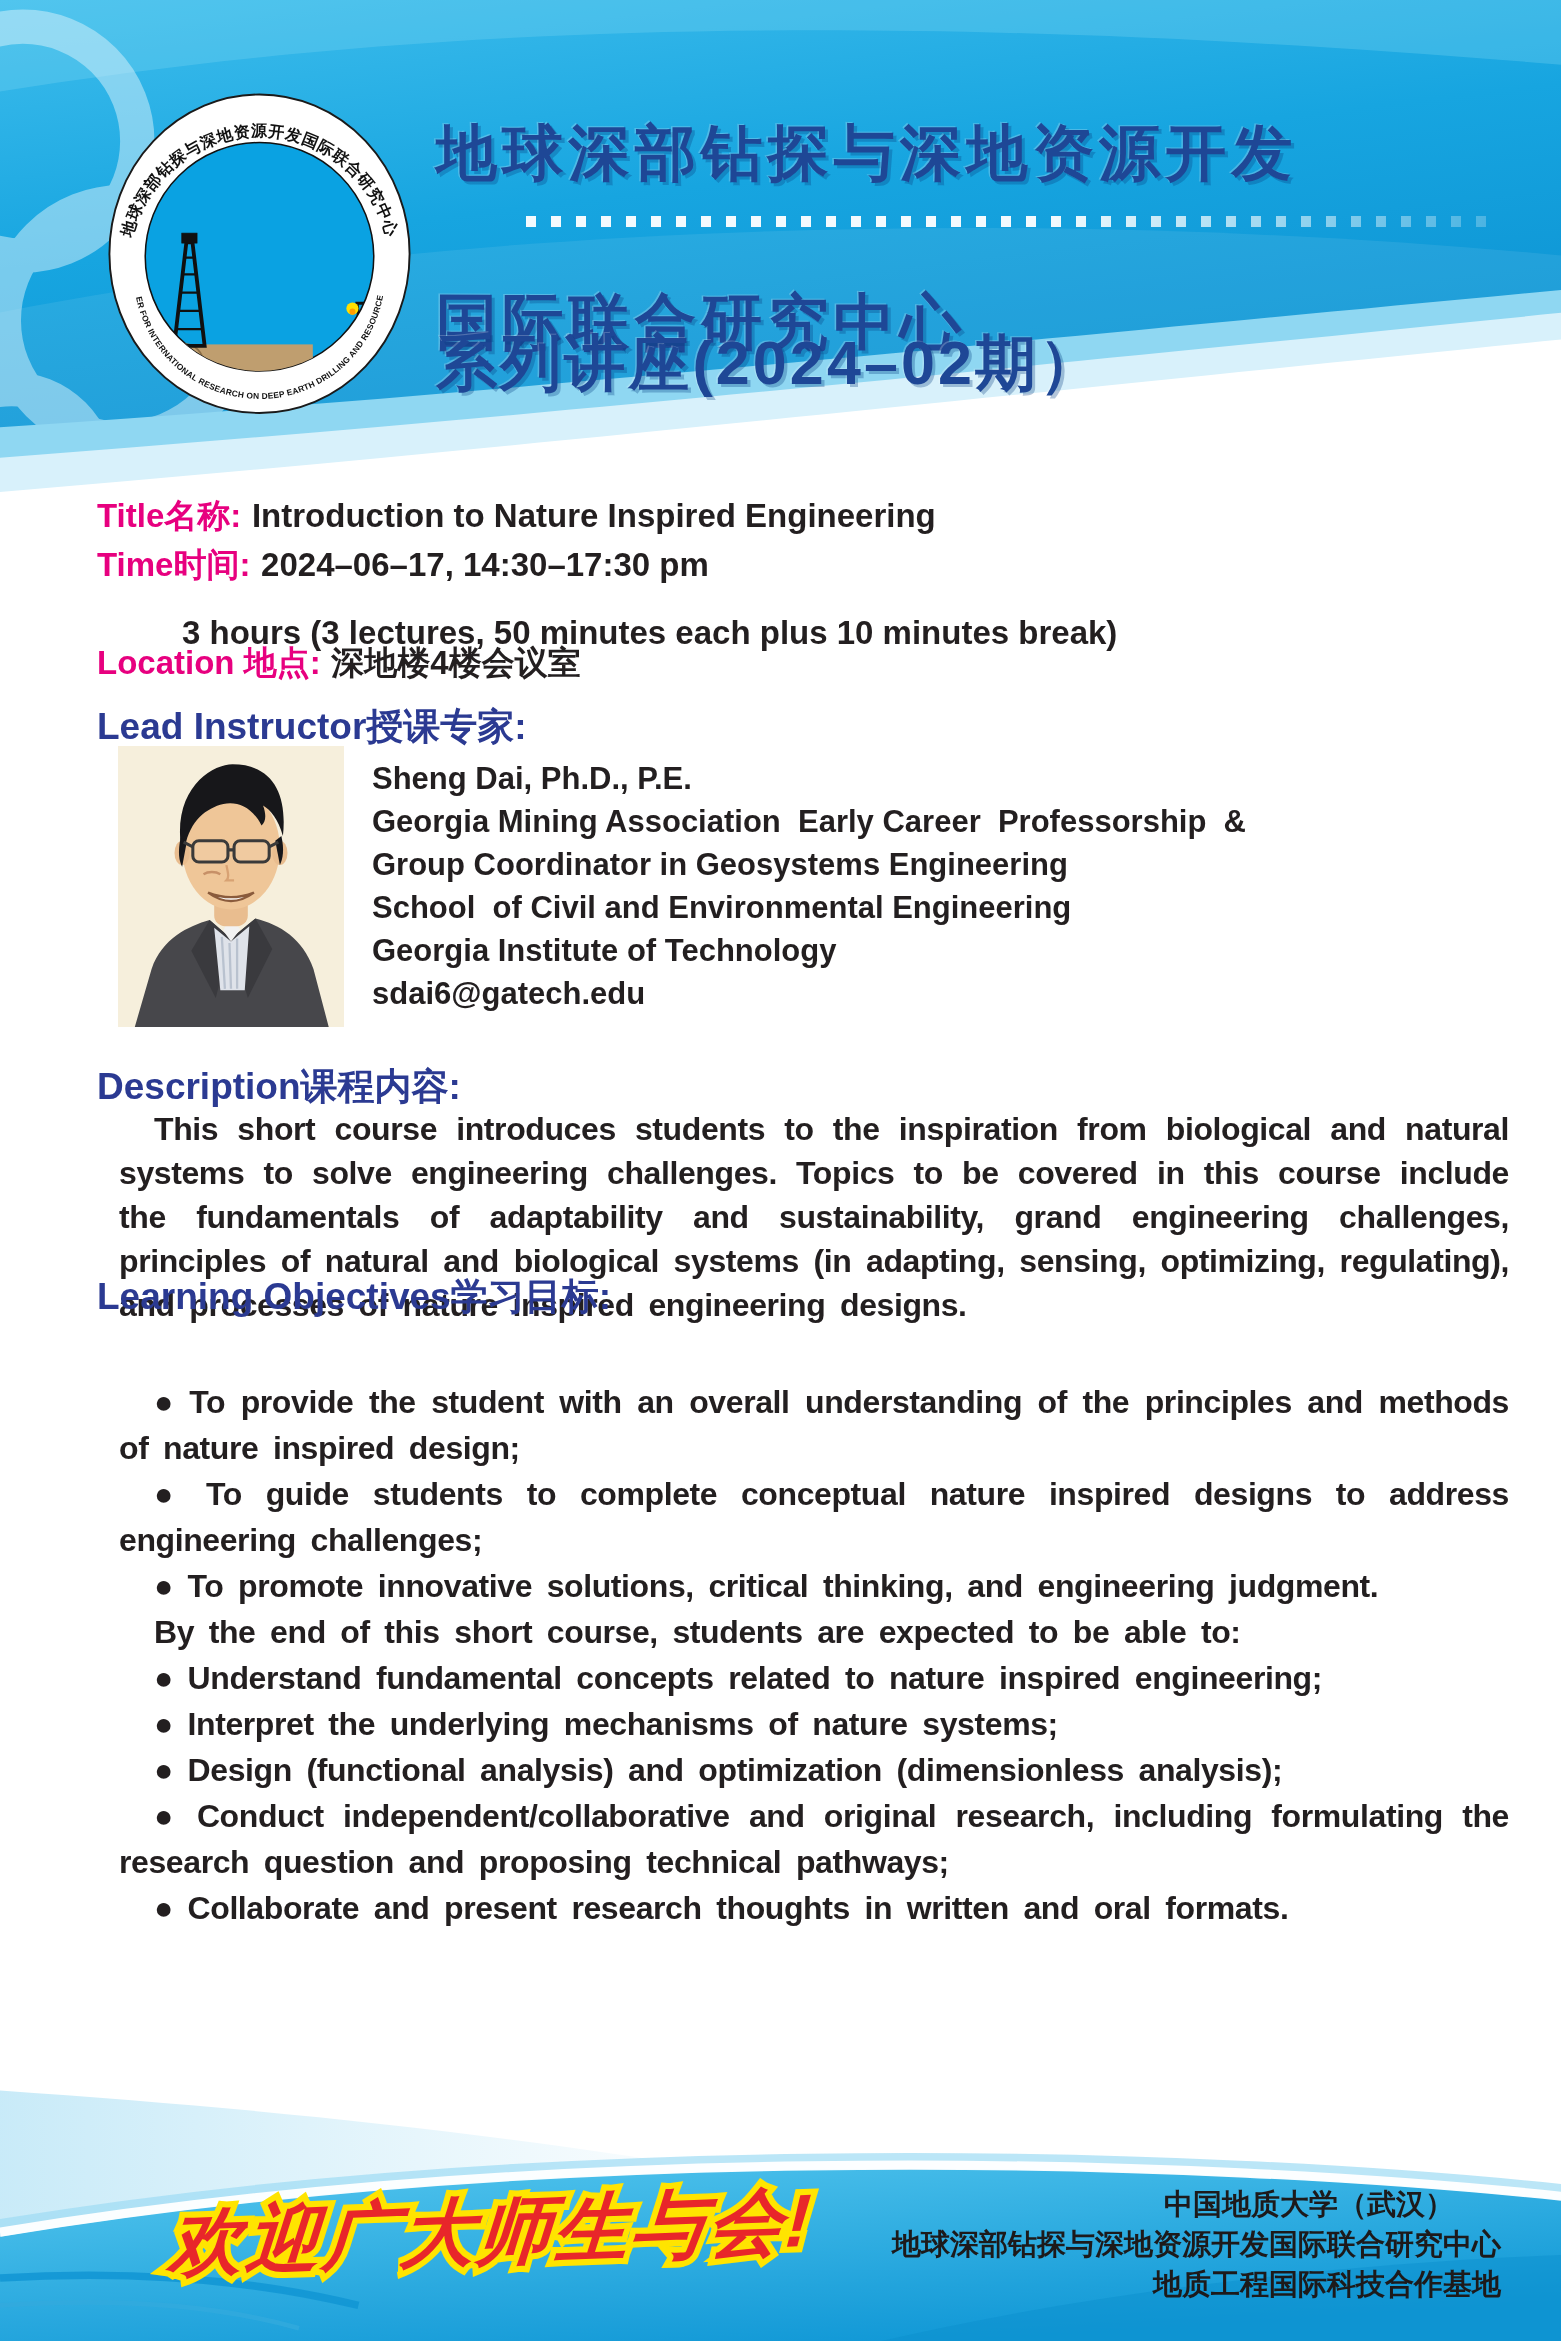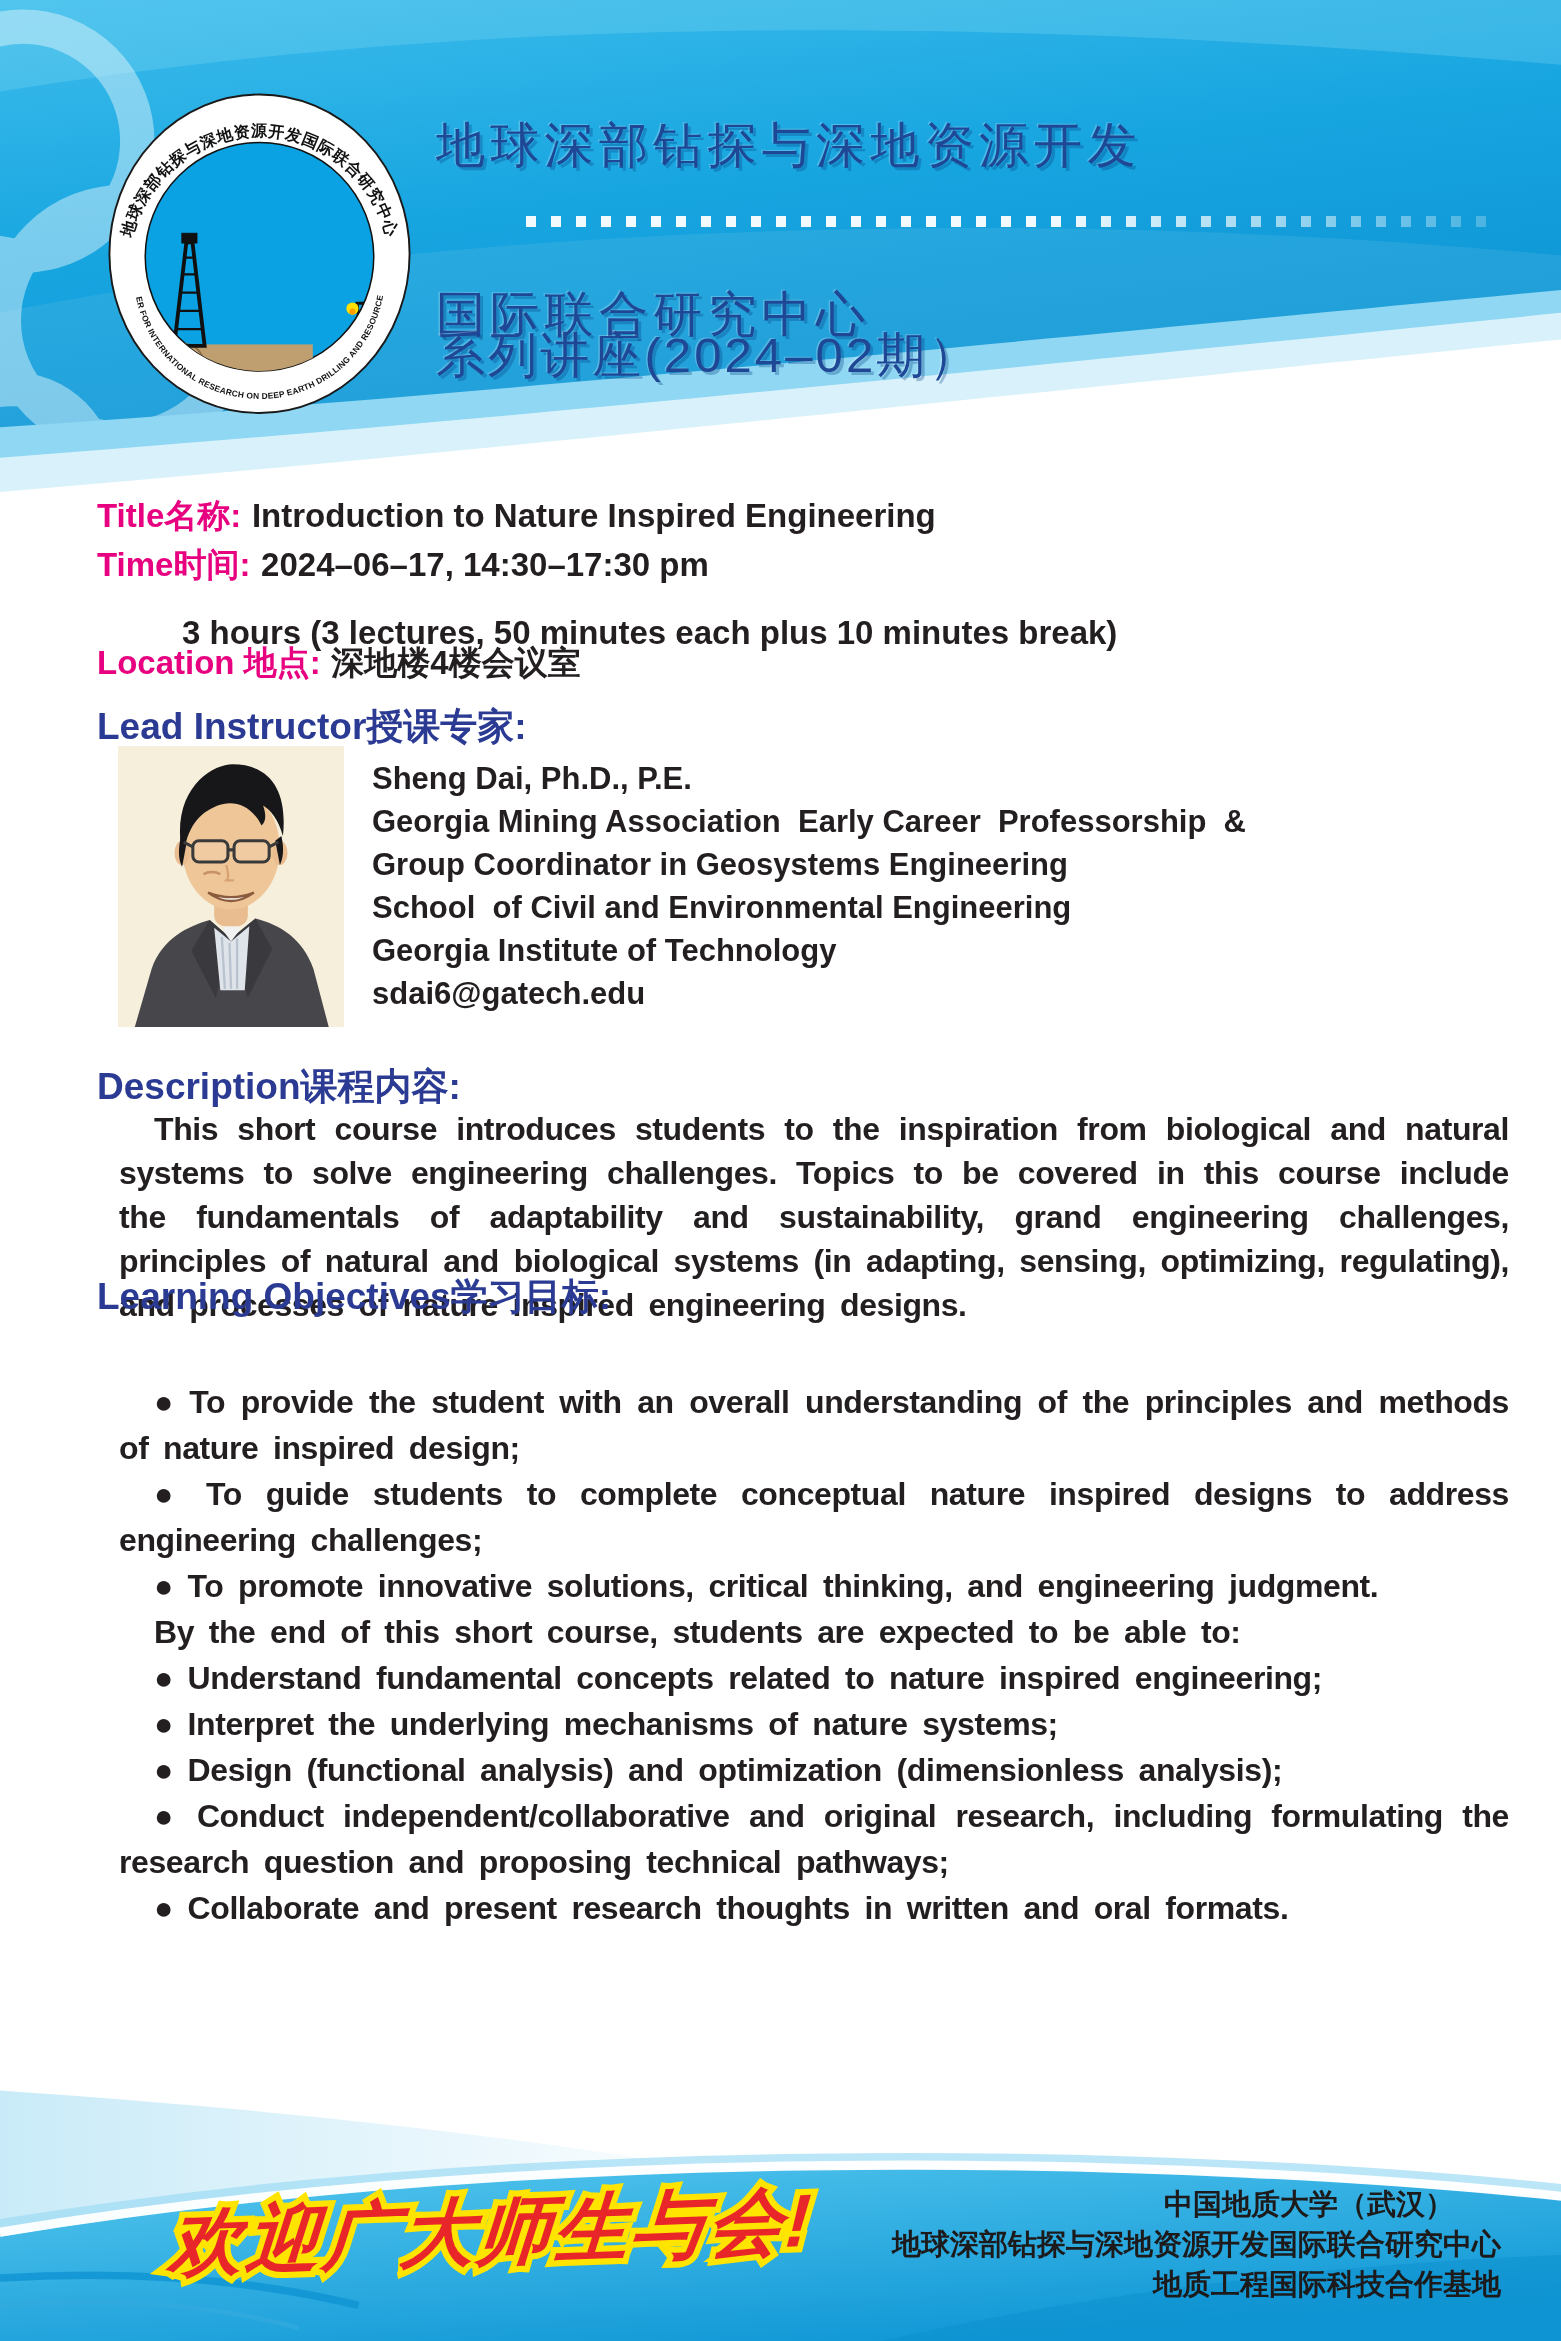--- a/index.html
+++ b/index.html
@@ -7,21 +7,21 @@
   .poster{
     position:relative;width:1562px;height:2342px;background:#ffffff;overflow:hidden;
     font-family:"Liberation Sans","DejaVu Sans",sans-serif;font-weight:bold;color:var(--body-ink,#231f20);
   }
   svg{display:block;}
 
   
   .hero-svg{position:absolute;top:0;left:0;z-index:0;}
   .hero-title{
     position:absolute;left:436px;z-index:3;color:var(--title-navy,#1e4796);
-    font-size:49px;font-weight:normal;letter-spacing:5.3px;white-space:nowrap;
+    font-size:61px;font-weight:bold;letter-spacing:5.3px;white-space:nowrap;
     text-shadow:-1.5px -1.5px 0 rgba(255,255,255,.22), 3.1px 3.1px 0 rgba(8,62,130,.30);
   }
   .hero-line1{top:113px;}
   .hero-line2{top:238px;margin-top:44px;}
   .hero-line3{top:323px;letter-spacing:3.1px;}
   .hero-dots{
     position:absolute;left:526px;top:216px;width:962px;height:11.4px;z-index:2;
     background:repeating-linear-gradient(90deg,rgba(255,255,255,.95) 0 10px,rgba(255,255,255,0) 10px 25px);
     -webkit-mask-image:linear-gradient(90deg,#000 55%,rgba(0,0,0,.25) 100%);
             mask-image:linear-gradient(90deg,#000 55%,rgba(0,0,0,.25) 100%);

